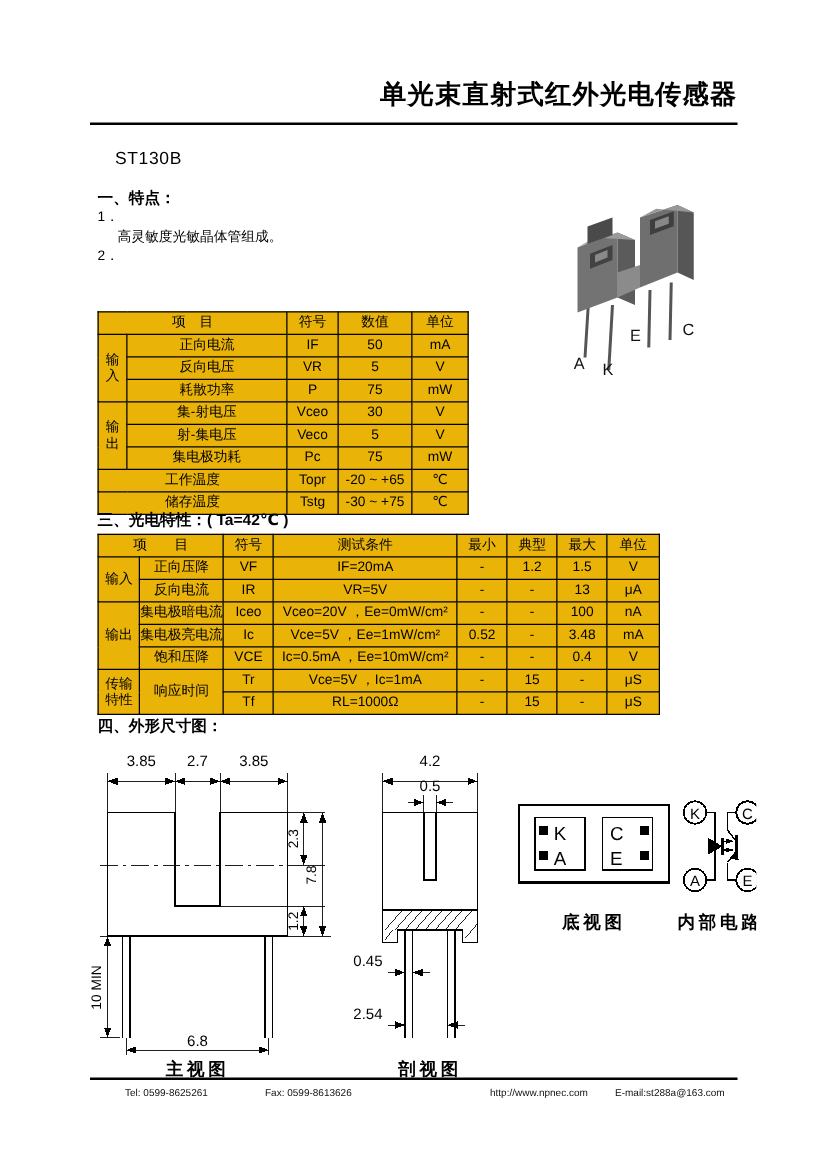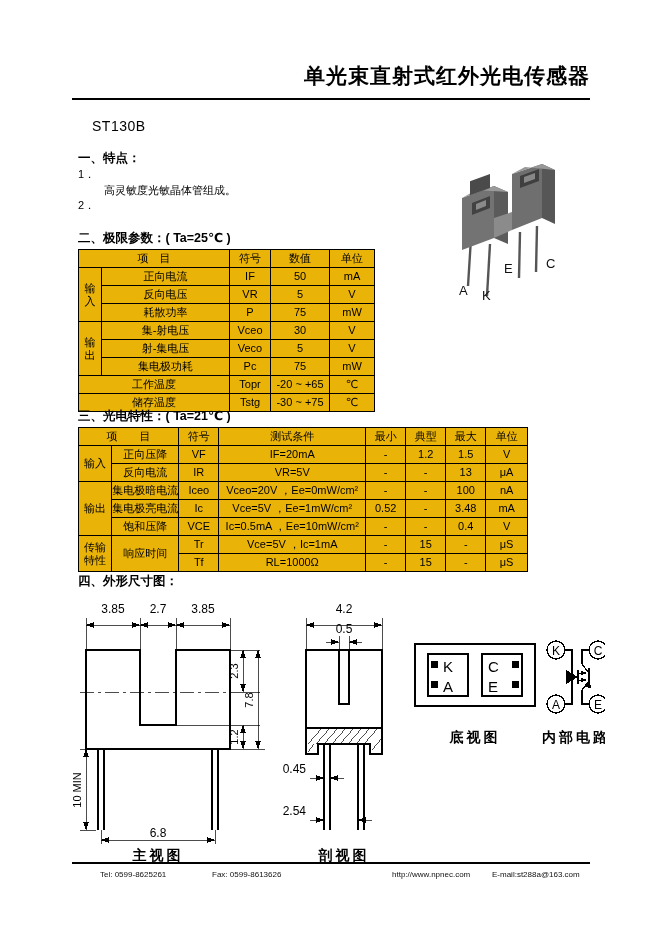--- a/index.html
+++ b/index.html
@@ -71,21 +71,21 @@
   }
   .feat-item {
     display: flex;
     white-space: nowrap;
   }
   .feat-num {
     width: 26px;
     flex: 0 0 26px;
   }
   .feat-text2 {
-    margin-left: 26px;
+    margin-left: 16px;
     white-space: nowrap;
   }
 
   
   .photo {
     position: absolute;
     left: 424px;
     top: 160px;
     width: 168px;
     height: 140px;
@@ -212,21 +212,20 @@
     </g>
 
     <polygon points="70,58 88,52 88,70 70,78" fill="#8b8b8b"></polygon>
 
     <text x="35" y="135" font-family="Liberation Sans, sans-serif" font-size="13" fill="#111">A</text>
     <text x="58" y="140" font-family="Liberation Sans, sans-serif" font-size="13" fill="#111">K</text>
     <text x="80" y="113" font-family="Liberation Sans, sans-serif" font-size="13" fill="#111">E</text>
     <text x="122" y="108" font-family="Liberation Sans, sans-serif" font-size="13" fill="#111">C</text>
   </svg>
 
-  <div class="sec-head" style="left:78px; top:230px;">二、极限参数：( Ta=25℃ )</div>
   <table class="dt" id="table-limits">
     <tbody>
         <tr>
       <th colspan="2" style="width:150px">项　目</th>
       <th style="width:40px">符号</th>
       <th style="width:58px">数值</th>
       <th style="width:44px">单位</th>
     </tr>
     <tr>
       <td class="rowgrp" rowspan="3" style="width:22px">
@@ -280,21 +279,21 @@
     </tr>
     <tr>
       <td colspan="2">储存温度</td>
       <td>Tstg</td>
       <td>-30 ~ +75</td>
       <td>℃</td>
     </tr>
   </tbody>
     </table>
 
-  <div class="sec-head" style="left:78px; top:408px;">三、光电特性：( Ta=21℃ )</div>
+  <div class="sec-head" style="left:78px; top:408px;">三、光电特性：( Ta=42℃ )</div>
   <table class="dt" id="table-optical">
     <tbody>
         <tr>
       <th colspan="2" style="width:140px">项　　目</th>
       <th style="width:42px">符号</th>
       <th style="width:148px">测试条件</th>
       <th style="width:42px">最小</th>
       <th style="width:42px">典型</th>
       <th style="width:42px">最大</th>
       <th style="width:44px">单位</th>

